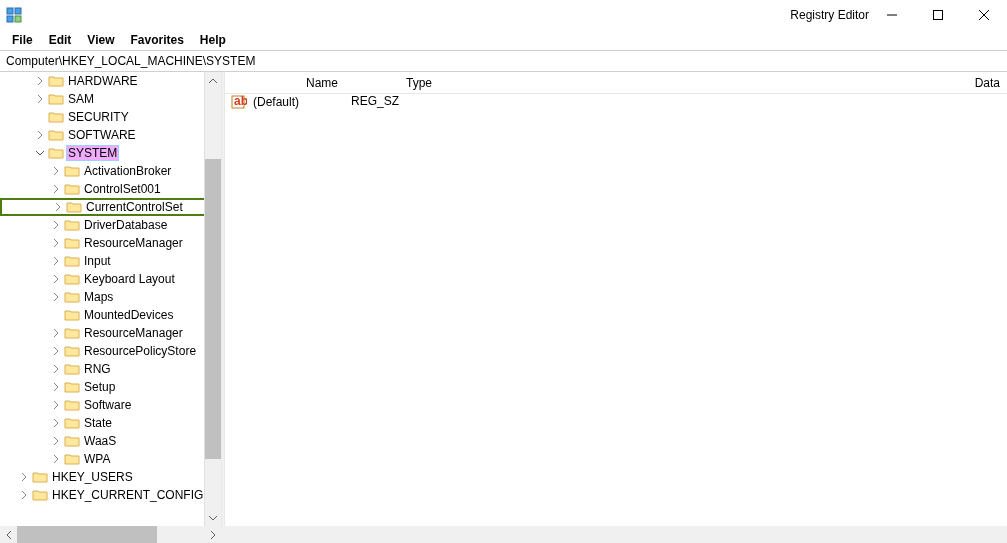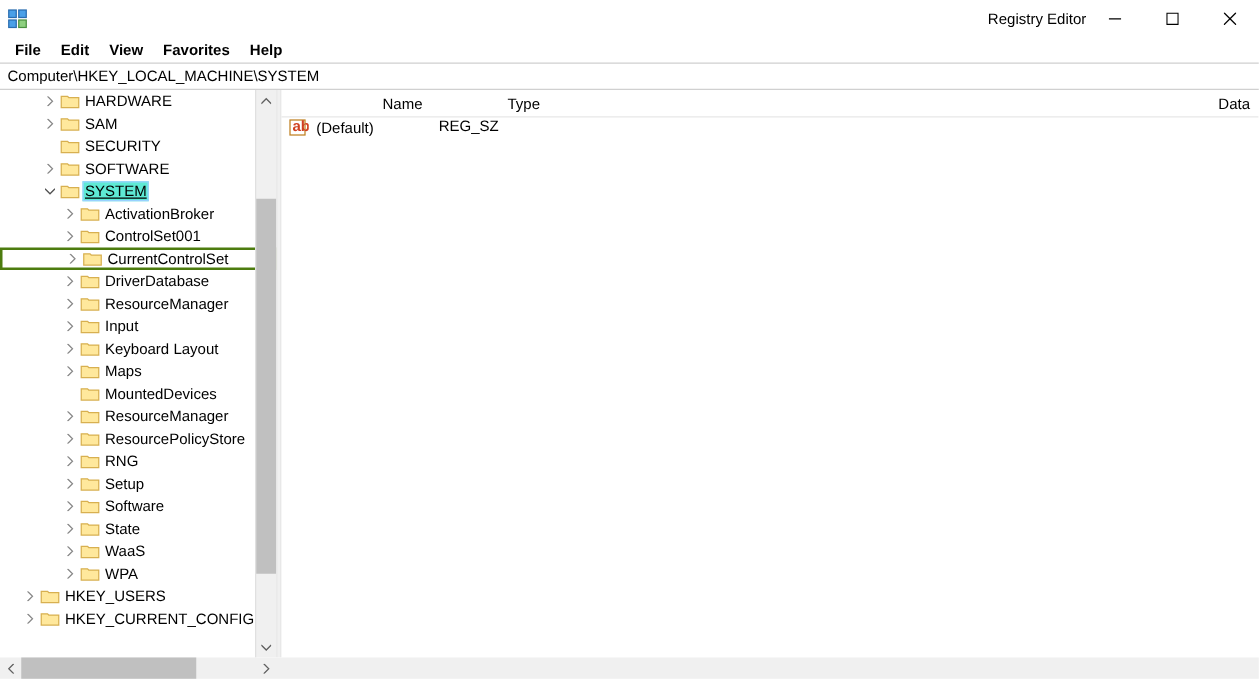--- a/index.html
+++ b/index.html
@@ -15,21 +15,21 @@
     .addressbar { height: 22px; display: flex; align-items: center; padding: 0 6px; border-top: 1px solid #d0d0d0; border-bottom: 1px solid #d0d0d0; }
     .content { flex: 1; display: flex; overflow: hidden; }
     .tree-panel { width: 221px; position: relative; overflow: hidden; display:flex; flex-direction:column;}
     .tree-scroll { flex:1; overflow: hidden; position:relative;}
     .tree-inner { position:absolute; top:0; left:0; right:0;}
     .tree-row { height: 18px; display: flex; align-items: center; white-space: nowrap; }
     .tree-spacer { display:inline-block; width:16px; height:16px; }
     .tree-expander { width: 16px; height: 16px; display: inline-flex; align-items: center; justify-content: center; }
     .folder-icon { width: 16px; height: 16px; display:inline-flex; align-items:center; justify-content:center; margin-right: 2px;}
     .tree-label { padding: 0 2px; }
-    .tree-label.selected { background: #5eead4; border: 1px solid #99d1ff; padding: 0 1px; margin-top:-1px; margin-bottom:-1px;text-decoration:underline;}
+    .tree-label.selected { background: #f0abfc; border: 1px solid #99d1ff; padding: 0 1px; margin-top:-1px; margin-bottom:-1px;}
     .vscroll { position:absolute; right:0; top:0; bottom:0; width:17px; background:#f0f0f0; border-left:1px solid #e0e0e0;}
     .vscroll-btn { height:17px; display:flex; align-items:center; justify-content:center;}
     .vscroll-track { position:absolute; top:17px; bottom:17px; left:0; right:0;}
     .vscroll-thumb { position:absolute; left:0; right:0; top:70px; height:300px; background:#c0c0c0;}
     .splitter { width: 4px; background: #f0f0f0; border-left:1px solid #e8e8e8; border-right:1px solid #e8e8e8;}
     .list-panel { flex: 1; overflow: hidden; }
     .list-header { height: 22px; display: flex; align-items: center; border-bottom: 1px solid #e8e8e8; }
     .list-col { padding: 0 6px; height:100%; display:flex; align-items:center; border-right: 1px solid transparent; justify-content: flex-end;}
     .list-col.name { width: 120px; }
     .list-col.type { width: 94px; }

